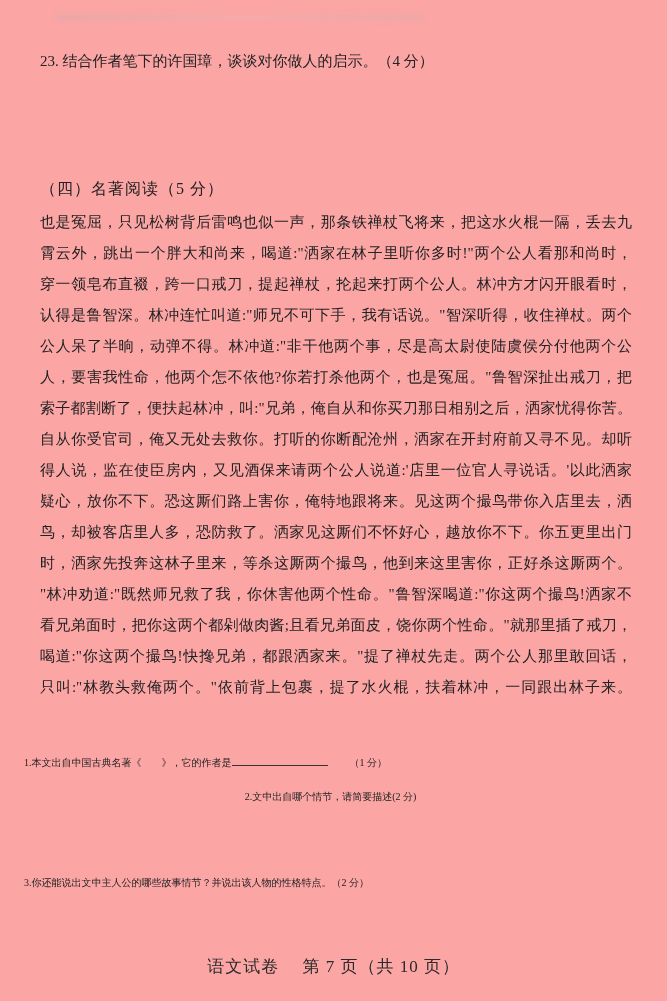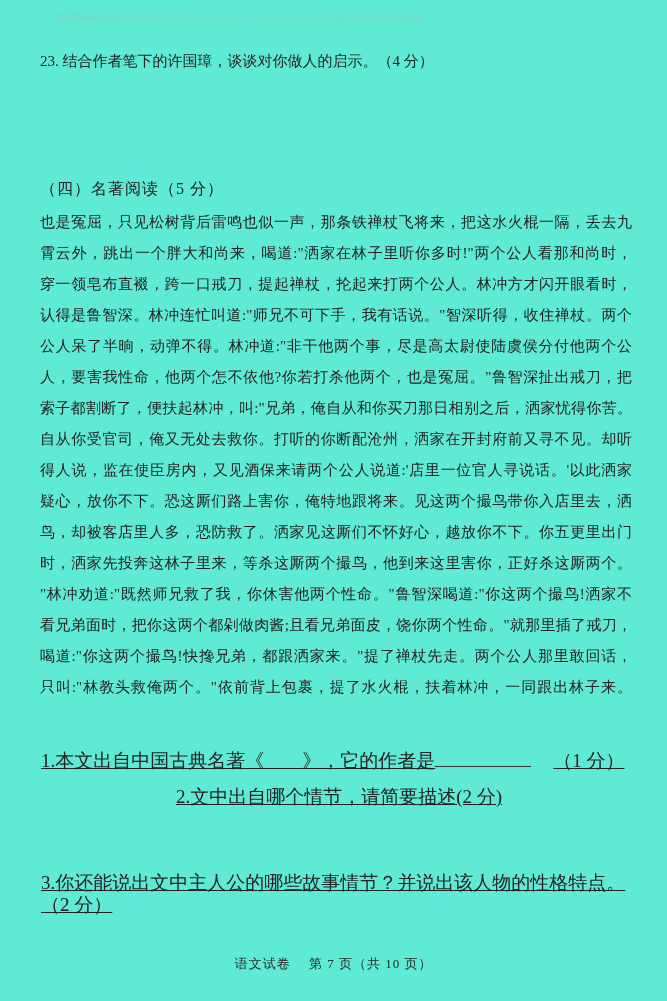--- a/index.html
+++ b/index.html
@@ -1,21 +1,21 @@
 <!DOCTYPE html>
 <html><head>
 <meta charset="utf-8">
 <style>
   html, body { margin: 0; padding: 0; background: #ffffff; }
   .page {
     position: relative;
     width: 667px;
     height: 1001px;
     margin: 0 auto;
-    background: #5eead4;
+    background: #fca5a5;
     font-family: "Liberation Serif", "DejaVu Serif", serif;
     color: #222222;
     overflow: hidden;
   }
   .scan-artifact {
     position: absolute;
     top: 14px; left: 55px;
     width: 370px; height: 7px;
     background: linear-gradient(90deg, rgba(175,175,175,0.22), rgba(205,205,205,0.10), rgba(180,180,180,0.18));
     filter: blur(2px);
@@ -44,42 +44,41 @@
     line-height: 31px;
     height: 31px;
     white-space: nowrap;
     text-align: justify;
     text-align-last: justify;
     overflow: hidden;
   }
   .pline.indent { text-indent: 2em; }
   .question {
     position: absolute;
-    left: 41px; right: 30px;
-    font-size: 19px;
+    left: 24px; right: 30px;
+    font-size: 10px;
     line-height: 22px;
-    text-decoration: underline;
   }
   .q1 { top: 750px; }
   .q2 { top: 786px; text-align: center; }
   .q3 { top: 872px; }
   .blank-line {
     display: inline-block;
     width: 96px;
     height: 15px;
     border-bottom: 1px solid #333333;
     margin-right: 22px;
     vertical-align: baseline;
   }
   .footer {
     position: absolute;
     top: 955px; left: 0;
     width: 100%;
     text-align: center;
-    font-size: 13px;
+    font-size: 17px;
     color: #2a2a2a;
     letter-spacing: 1px;
   }
 </style>
 </head>
 <body>
 
 <div class="page">
 
   <div class="scan-artifact"></div>

